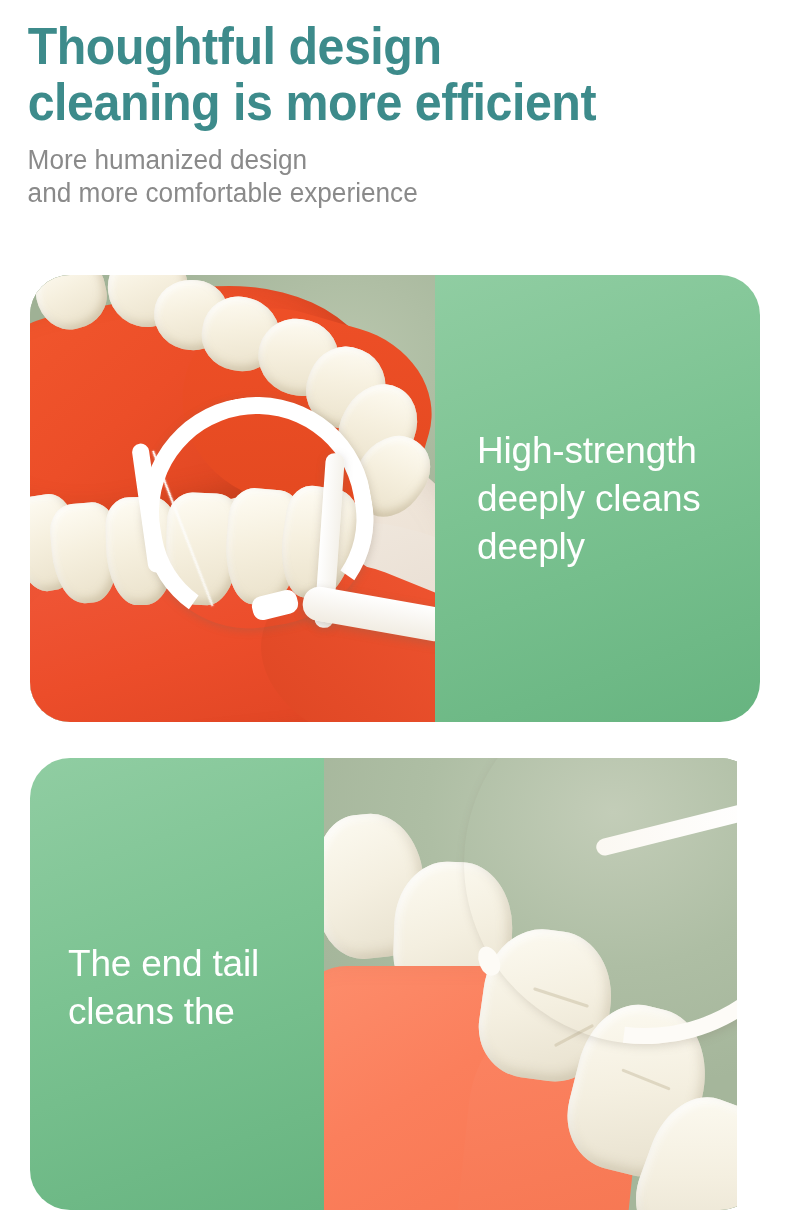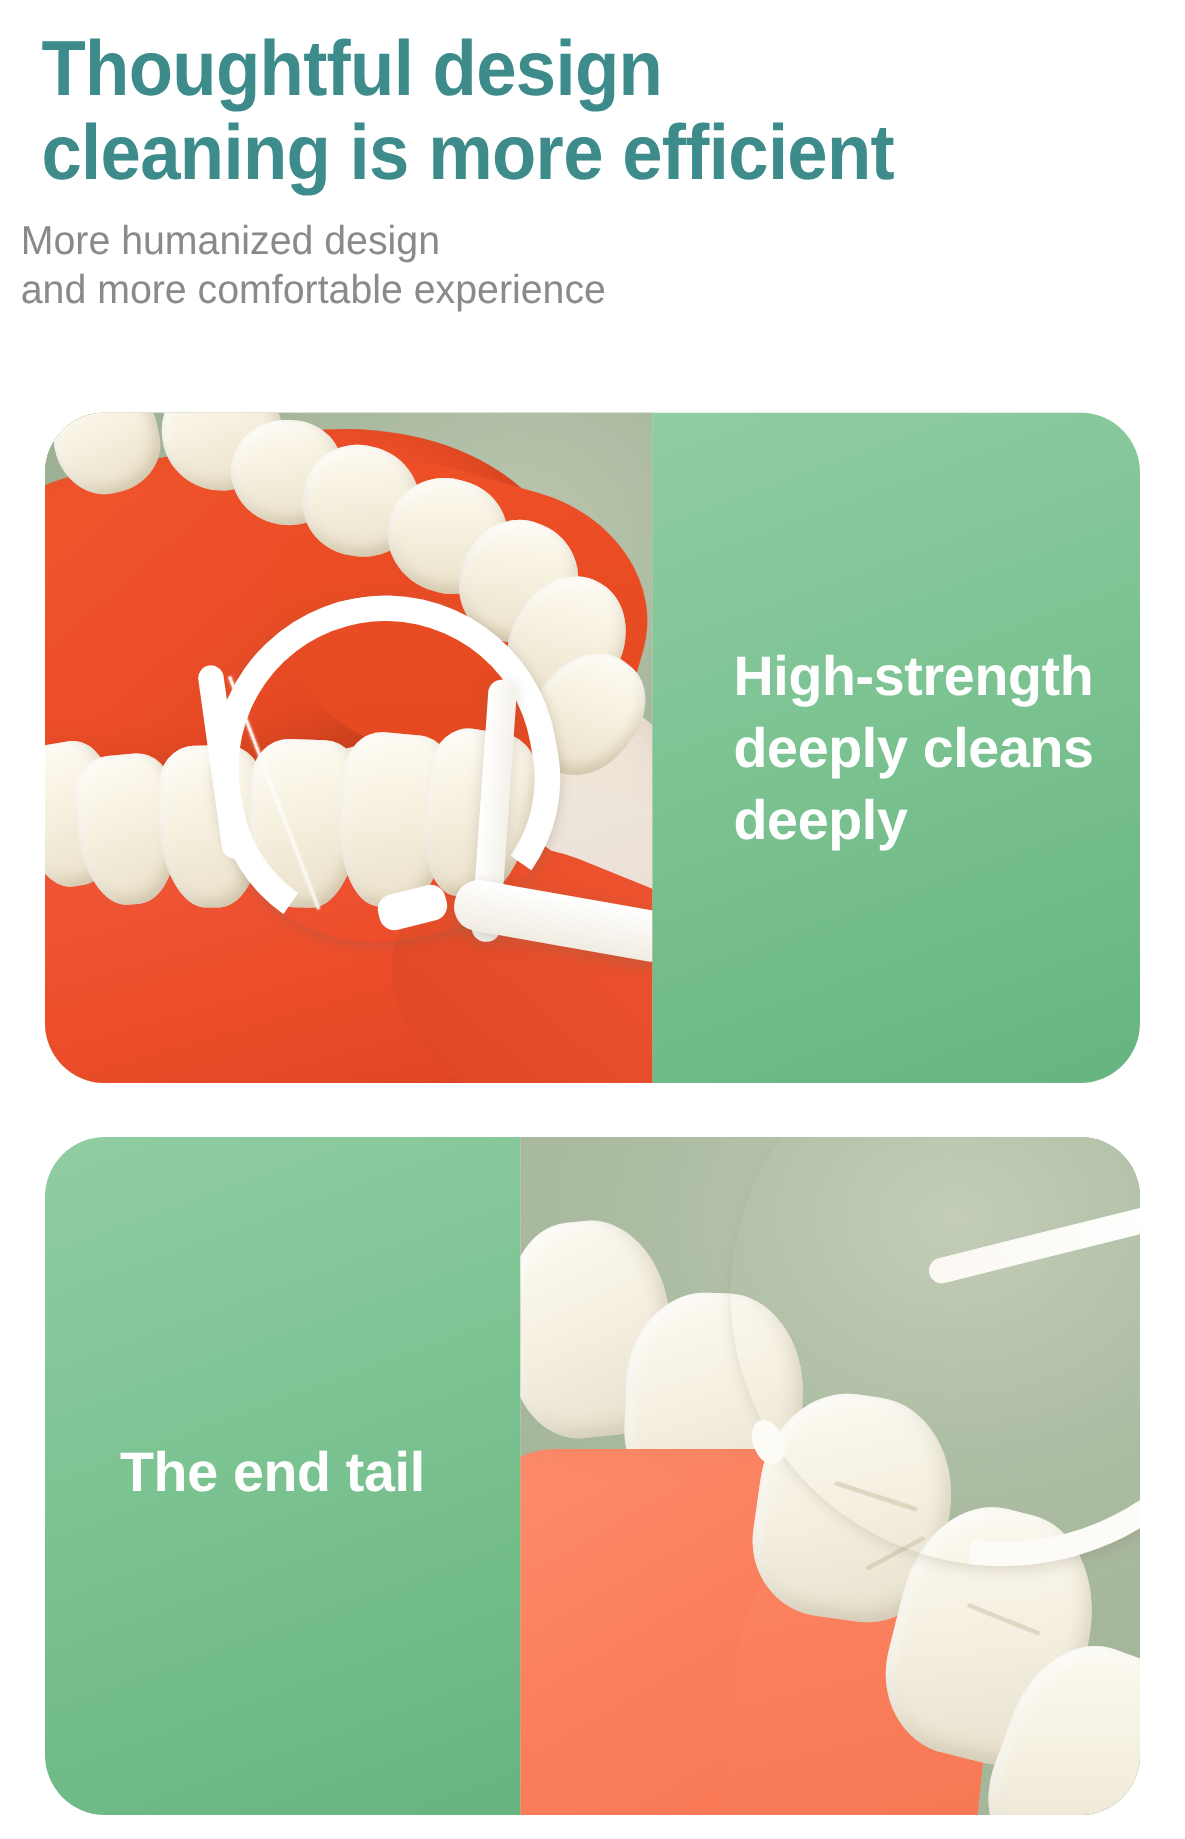--- a/index.html
+++ b/index.html
@@ -28,21 +28,21 @@
     line-height: 56px;
     letter-spacing: -0.5px;
     margin: 0;
     transform: scaleX(0.93);
   }
   .title-line {
     display: block;
     white-space: nowrap;
   }
   .subtitle {
-    margin: 14px 0 0 2px;
+    margin: 14px 0 0 16px;
     color: #8a8a8a;
     font-size: 27px;
     line-height: 33px;
     font-weight: normal;
   }
   .subtitle-line {
     display: block;
     white-space: nowrap;
     transform: scaleX(0.97);
   }
@@ -72,30 +72,30 @@
     display: flex;
     align-items: center;
     box-sizing: border-box;
     background: linear-gradient(160deg, #90cda2 0%, #7cc392 45%, #67b480 100%);
   }
   #panel-1 .panel-text {
     width: 325px;
     padding: 0 18px 0 42px;
   }
   #panel-2 .panel-text {
-    width: 317px;
+    width: 294px;
     order: 1;
     padding: 0 16px 0 38px;
   }
   .panel-text p {
-    margin: 12px;
+    margin: 0;
     color: #ffffff;
     font-size: 37px;
     line-height: 48px;
-    font-weight: bold;
+    font-weight: normal;
     letter-spacing: -0.2px;
   }
   #panel-2 .panel-text p { margin-top: 8px; }
   .text-line { display: block; white-space: nowrap; }
 
   
   .ph1-bg {
     position: absolute; inset: 0;
     background:
       radial-gradient(ellipse 300px 260px at 78% 18%, #b9c6ad 0%, #a5b69b 60%, #9fb195 100%),
@@ -362,20 +362,21 @@
       <span class="text-line">deeply</span>
     </p>
   </div>
 </div>
 
 <div class="panel" id="panel-2">
 
   <div class="panel-text">
     <p>
       <span class="text-line">The end tail</span>
+      <span class="text-line">cleans the</span>
     </p>
   </div>
 
   <div class="panel-photo">
     <div class="ph2-bg"></div>
 
     <div class="ph2-tooth ph2-t1"></div>
     <div class="ph2-tooth ph2-t2"></div>
 
     <div class="ph2-gum"></div>

